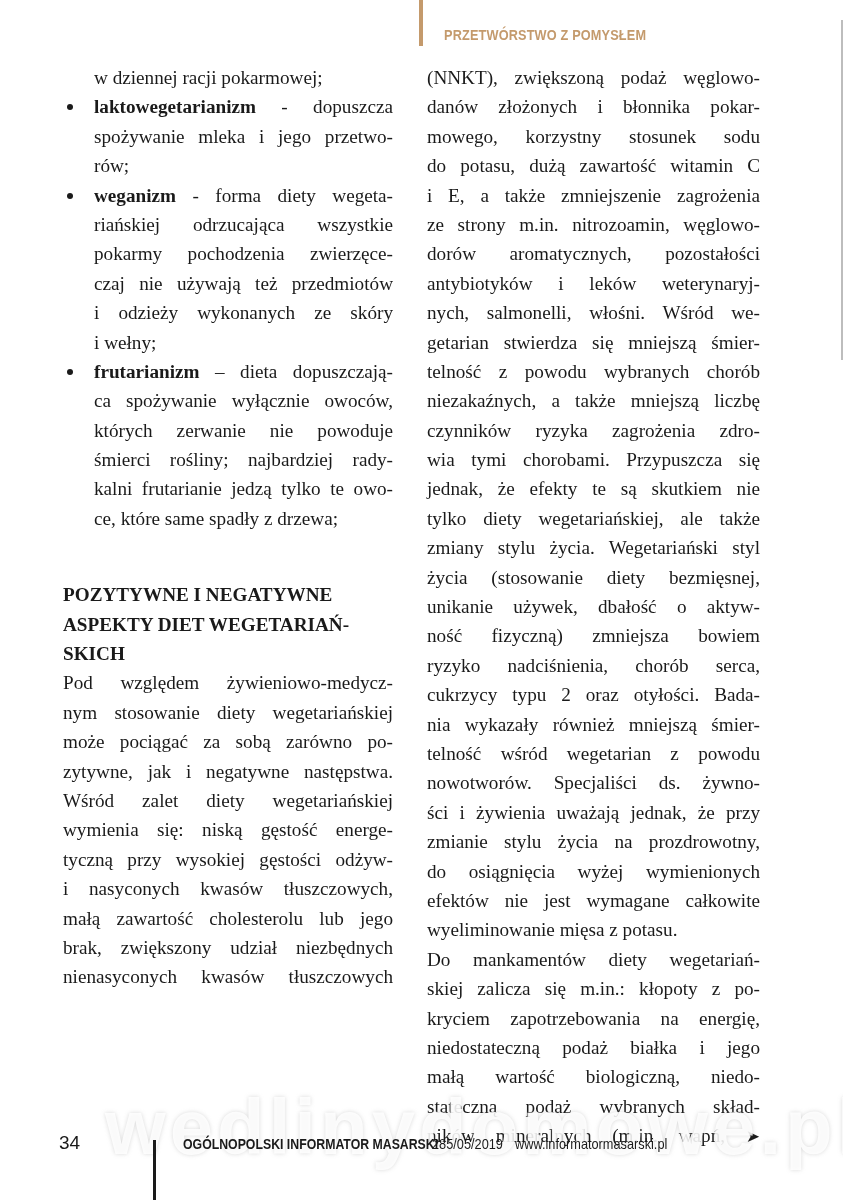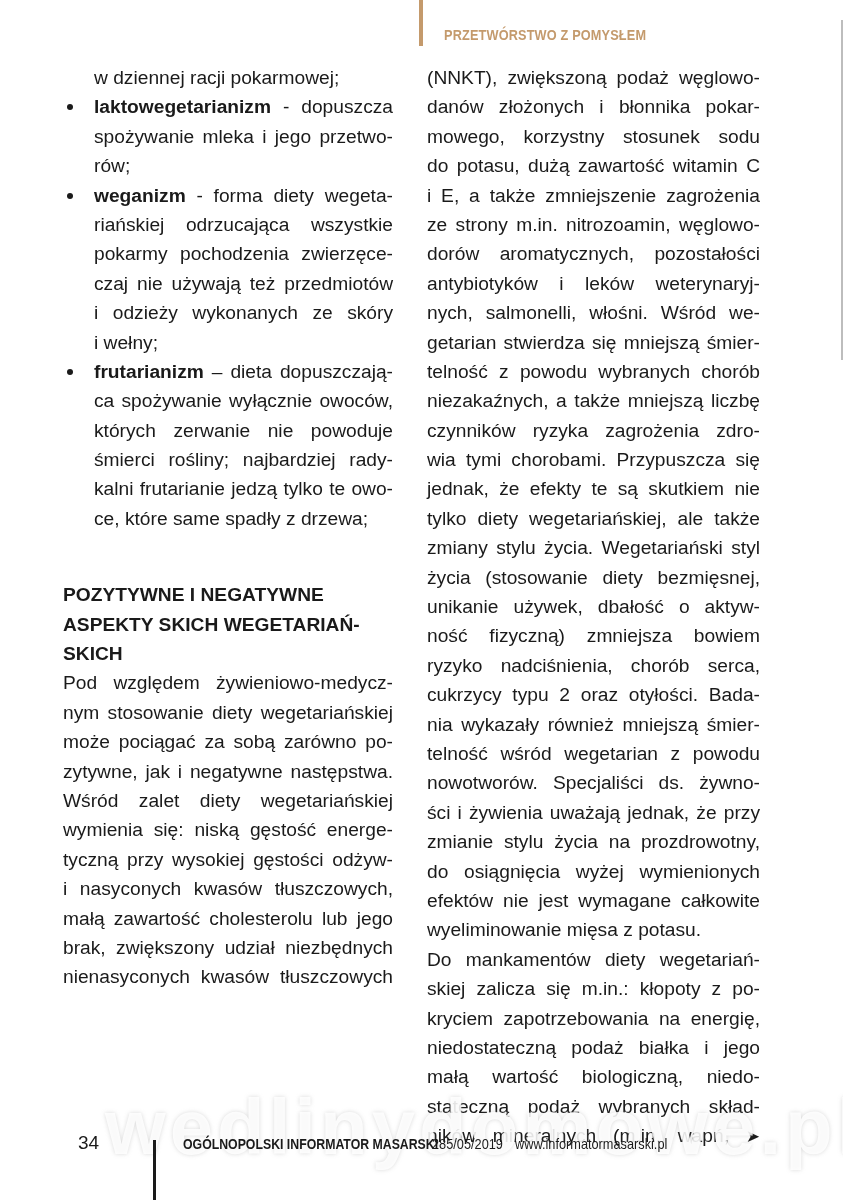--- a/index.html
+++ b/index.html
@@ -4,38 +4,38 @@
 <style>
   html, body { margin: 0; padding: 0; background: #ffffff; }
   body { width: 843px; height: 1200px; position: relative; overflow: hidden;
          font-family: "Liberation Sans", sans-serif; color: #1a1a1a; }
   .accent-bar { position: absolute; left: 419px; top: 0; width: 4px; height: 46px; background: #c49a6c; }
   .section-title { position: absolute; left: 444px; top: 26px; font-family: "Liberation Sans", sans-serif;
          font-weight: bold; font-size: 15.5px; color: #c49a6c; letter-spacing: 0.2px;
          transform: scaleX(0.82); transform-origin: left center; white-space: nowrap; }
   .right-rule { position: absolute; left: 841px; top: 20px; width: 2px; height: 340px; background: #bdbdbd; }
 
-  .col { position: absolute; top: 63px; font-size: 19.2px; line-height: 29.4px; }
+  .col { position: absolute; top: 63px; font-size: 19.2px; line-height: 29.4px; font-family: Liberation Serif, serif; }
   .col-left { left: 63px; width: 330px; }
   .col-right { left: 427px; width: 333px; }
 
   .line { display: block; white-space: nowrap; text-align: justify; text-align-last: justify; height: 29.4px; }
   .line.last { text-align-last: left; }
   .indent { padding-left: 31px; }
   .bullet-line { position: relative; }
   .bullet { position: absolute; left: 0; top: 0; width: 31px; }
   .bullet::before { content: ""; position: absolute; left: 4px; top: 12px; width: 6px; height: 6px; border-radius: 50%; background: #1a1a1a; }
   b { font-weight: bold; }
 
   .heading { font-weight: bold; font-size: 19.2px; line-height: 29.4px; margin-top: 47px; }
   .heading span { display: block; white-space: nowrap; }
 
   .arrow { font-size: 17px; }
 
-  .footer-page { position: absolute; left: 78px; top: 1132px; font-size: 19px; color: #1a1a1a; }
+  .footer-page { position: absolute; left: 59px; top: 1132px; font-size: 19px; color: #1a1a1a; }
   .footer-rule { position: absolute; left: 153px; top: 1140px; width: 3px; height: 60px; background: #1a1a1a; }
   .footer-mag { position: absolute; left: 183px; top: 1135px; font-weight: bold; font-size: 15px; color: #1a1a1a;
          transform: scaleX(0.82); transform-origin: left center; white-space: nowrap; }
   .footer-issue { position: absolute; left: 432px; top: 1135px; font-size: 15px; color: #1a1a1a;
          transform: scaleX(0.85); transform-origin: left center; white-space: nowrap; }
   .footer-url { position: absolute; left: 515px; top: 1135px; font-size: 15px; color: #1a1a1a;
          transform: scaleX(0.85); transform-origin: left center; white-space: nowrap; }
 
   .watermark { position: absolute; left: 105px; top: 1082px; font-family: "Liberation Sans", sans-serif;
          font-weight: bold; font-size: 78px; color: rgba(255,255,255,0.85); letter-spacing: 4px;
@@ -77,21 +77,21 @@
     <span class="line indent">ca spożywanie wyłącznie owoców,</span>
     <span class="line indent">których zerwanie nie powoduje</span>
     <span class="line indent">śmierci rośliny; najbardziej rady-</span>
     <span class="line indent">kalni frutarianie jedzą tylko te owo-</span>
     <span class="line last indent">ce, które same spadły z drzewa;</span>
   </div>
 
 
   <div class="heading">
     <span>POZYTYWNE I NEGATYWNE</span>
-    <span>ASPEKTY SKICH WEGETARIAŃ-</span>
+    <span>ASPEKTY DIET WEGETARIAŃ-</span>
     <span>SKICH</span>
   </div>
 
   <div>
     <span class="line">Pod względem żywieniowo-medycz-</span>
     <span class="line">nym stosowanie diety wegetariańskiej</span>
     <span class="line">może pociągać za sobą zarówno po-</span>
     <span class="line">zytywne, jak i negatywne następstwa.</span>
     <span class="line">Wśród zalet diety wegetariańskiej</span>
     <span class="line">wymienia się: niską gęstość energe-</span>

